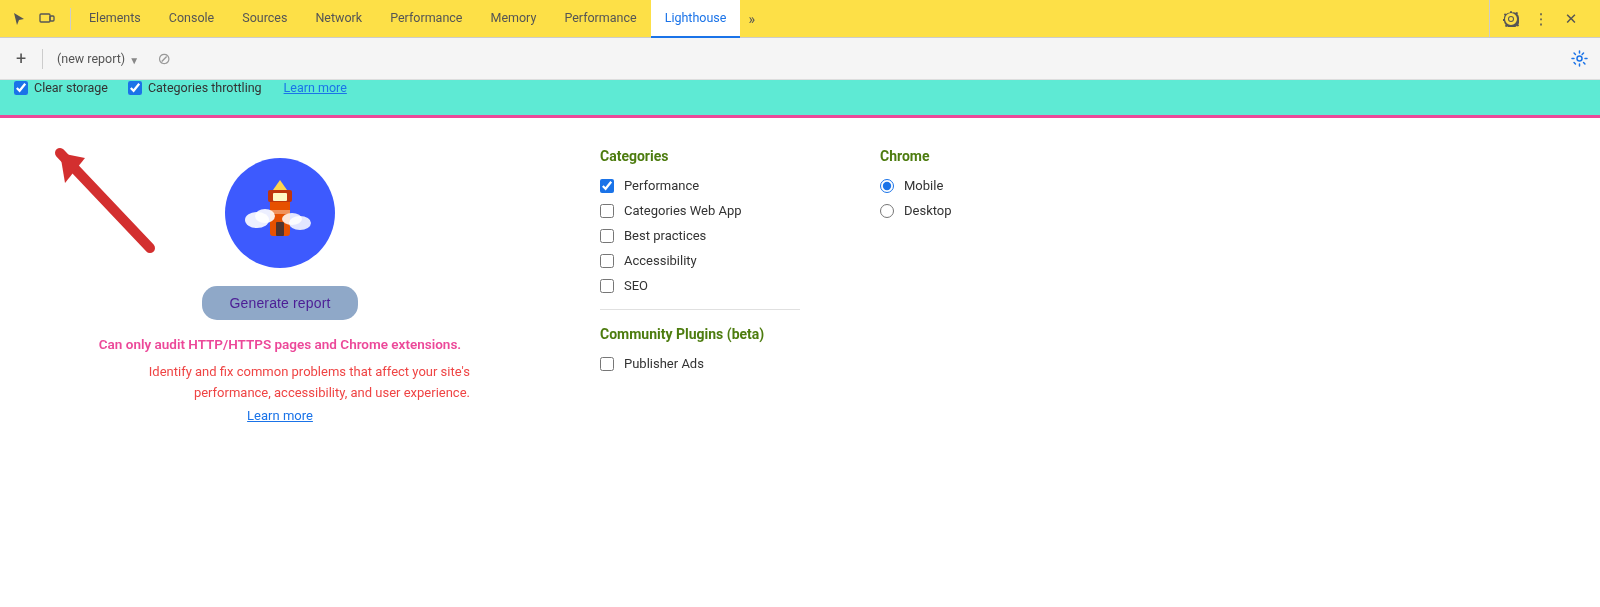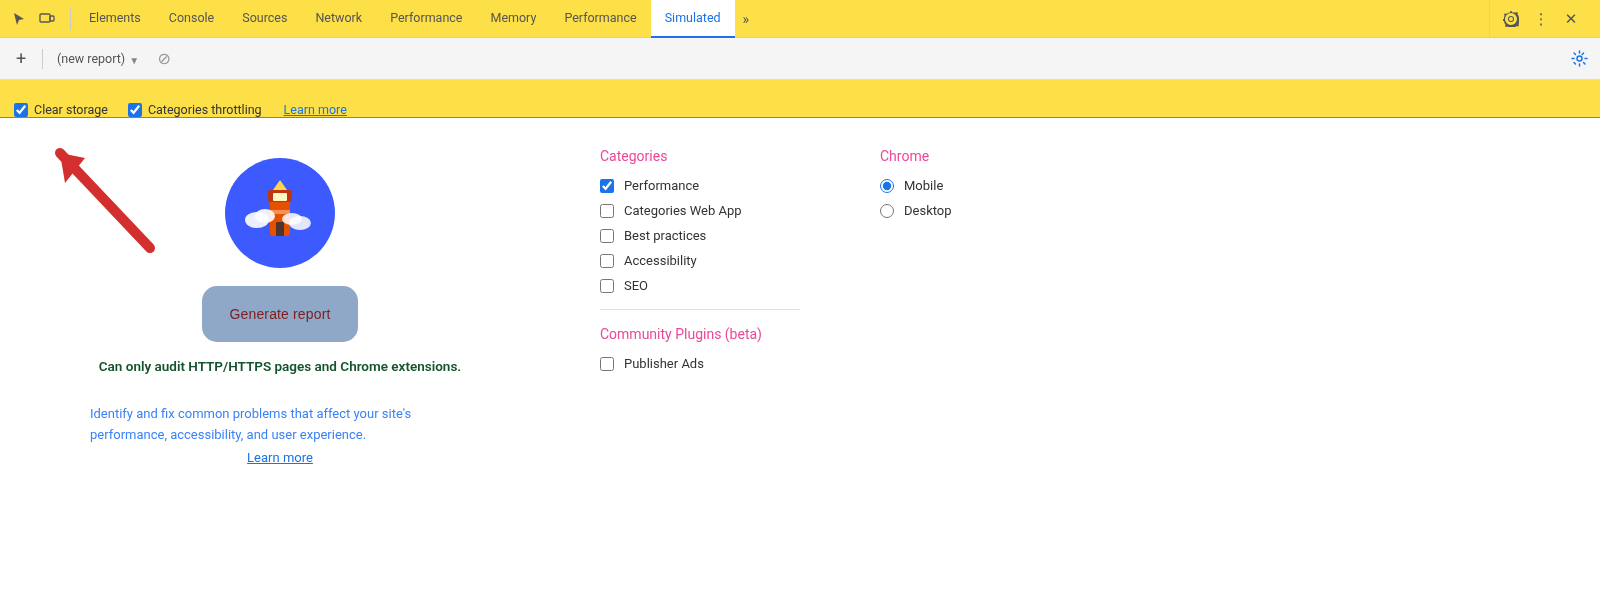--- a/index.html
+++ b/index.html
@@ -149,23 +149,23 @@
       justify-content: center;
       cursor: pointer;
       color: #1a73e8;
       font-size: 16px;
       border-radius: 3px;
     }
 
     
     .options-bar {
       display: flex;
-      align-items: flex-end;
-      background: #fde047;
-      border-bottom: 1px solid #ec4899;
+      align-items: flex-start;
+      background: #5eead4;
+      border-bottom: 3px solid #ec4899;
       height: 38px;
       padding: 0 14px;
       gap: 20px;
     }
     .checkbox-label {
       display: flex;
       align-items: center;
       gap: 6px;
       cursor: pointer;
       font-size: 12.5px;
@@ -222,46 +222,46 @@
       align-items: center;
       justify-content: center;
       margin-top: 10px;
       overflow: hidden;
       position: relative;
     }
 
     
     .generate-btn {
       margin-top: 18px;
-      padding: 20px 28px;
+      padding: 9px 28px;
       background: #8fa8c8;
-      color: #7f1d1d;
+      color: #4c1d95;
       border: none;
       border-radius: 15px;
       font-size: 14px;
       cursor: pointer;
       font-weight: 500;
       letter-spacing: 0.01em;
     }
 
     
     .error-text {
       margin-top: 14px;
       text-align: center;
-      color: #14532d;
+      color: #ec4899;
       font-size: 13.5px;
       font-weight: 600;
       line-height: 1.5;
     }
 
     
     .desc-text {
-      margin-top: 28px;
-      text-align: left;
-      color: #3b82f6;
+      margin-top: 8px;
+      text-align: right;
+      color: #ef4444;
       font-size: 13px;
       line-height: 1.6;
       max-width: 380px;
     }
 
     .learn-more-main {
       color: #1a73e8;
       text-decoration: underline;
       cursor: pointer;
       font-size: 13px;
@@ -273,22 +273,22 @@
     
     .right-panel {
       flex: 1;
       display: flex;
       padding: 30px 40px;
       gap: 80px;
     }
 
     .section-title {
       font-size: 14px;
-      font-weight: 400;
-      color: #ec4899;
+      font-weight: 700;
+      color: #4d7c0f;
       margin-bottom: 14px;
     }
 
     
     .categories-section {
       min-width: 200px;
     }
 
     .checkbox-item {
       display: flex;
@@ -364,21 +364,21 @@
   </div>
 
   <div class="tab-list">
     <div class="tab-item">Elements</div>
     <div class="tab-item">Console</div>
     <div class="tab-item">Sources</div>
     <div class="tab-item">Network</div>
     <div class="tab-item">Performance</div>
     <div class="tab-item">Memory</div>
     <div class="tab-item">Performance</div>
-    <div class="tab-item active">Simulated</div>
+    <div class="tab-item active">Lighthouse</div>
     <div class="tab-more">»</div>
   </div>
 
   <div class="tab-right-icons">
     <div class="icon-btn">
       <svg width="16" height="16" viewBox="0 0 16 16" fill="#555">
         <path d="M8 5a3 3 0 100 6A3 3 0 008 5zm0 1a2 2 0 110 4A2 2 0 018 6z"></path>
         <path d="M8 0a1 1 0 00-1 1v.5A5.5 5.5 0 003.1 3.1L2.7 2.7a1 1 0 00-1.4 1.4l.4.4A5.5 5.5 0 001 8H.5a1 1 0 000 2H1a5.5 5.5 0 001.7 3.9l-.4.4a1 1 0 001.4 1.4l.4-.4A5.5 5.5 0 008 16.5v.5a1 1 0 002 0v-.5a5.5 5.5 0 003.9-1.7l.4.4a1 1 0 001.4-1.4l-.4-.4A5.5 5.5 0 0016 9h.5a1 1 0 000-2H16a5.5 5.5 0 00-1.7-3.9l.4-.4a1 1 0 00-1.4-1.4l-.4.4A5.5 5.5 0 009 1.5V1a1 1 0 00-1-1zm0 2a6 6 0 110 12A6 6 0 018 2z"></path>
       </svg>
     </div>

